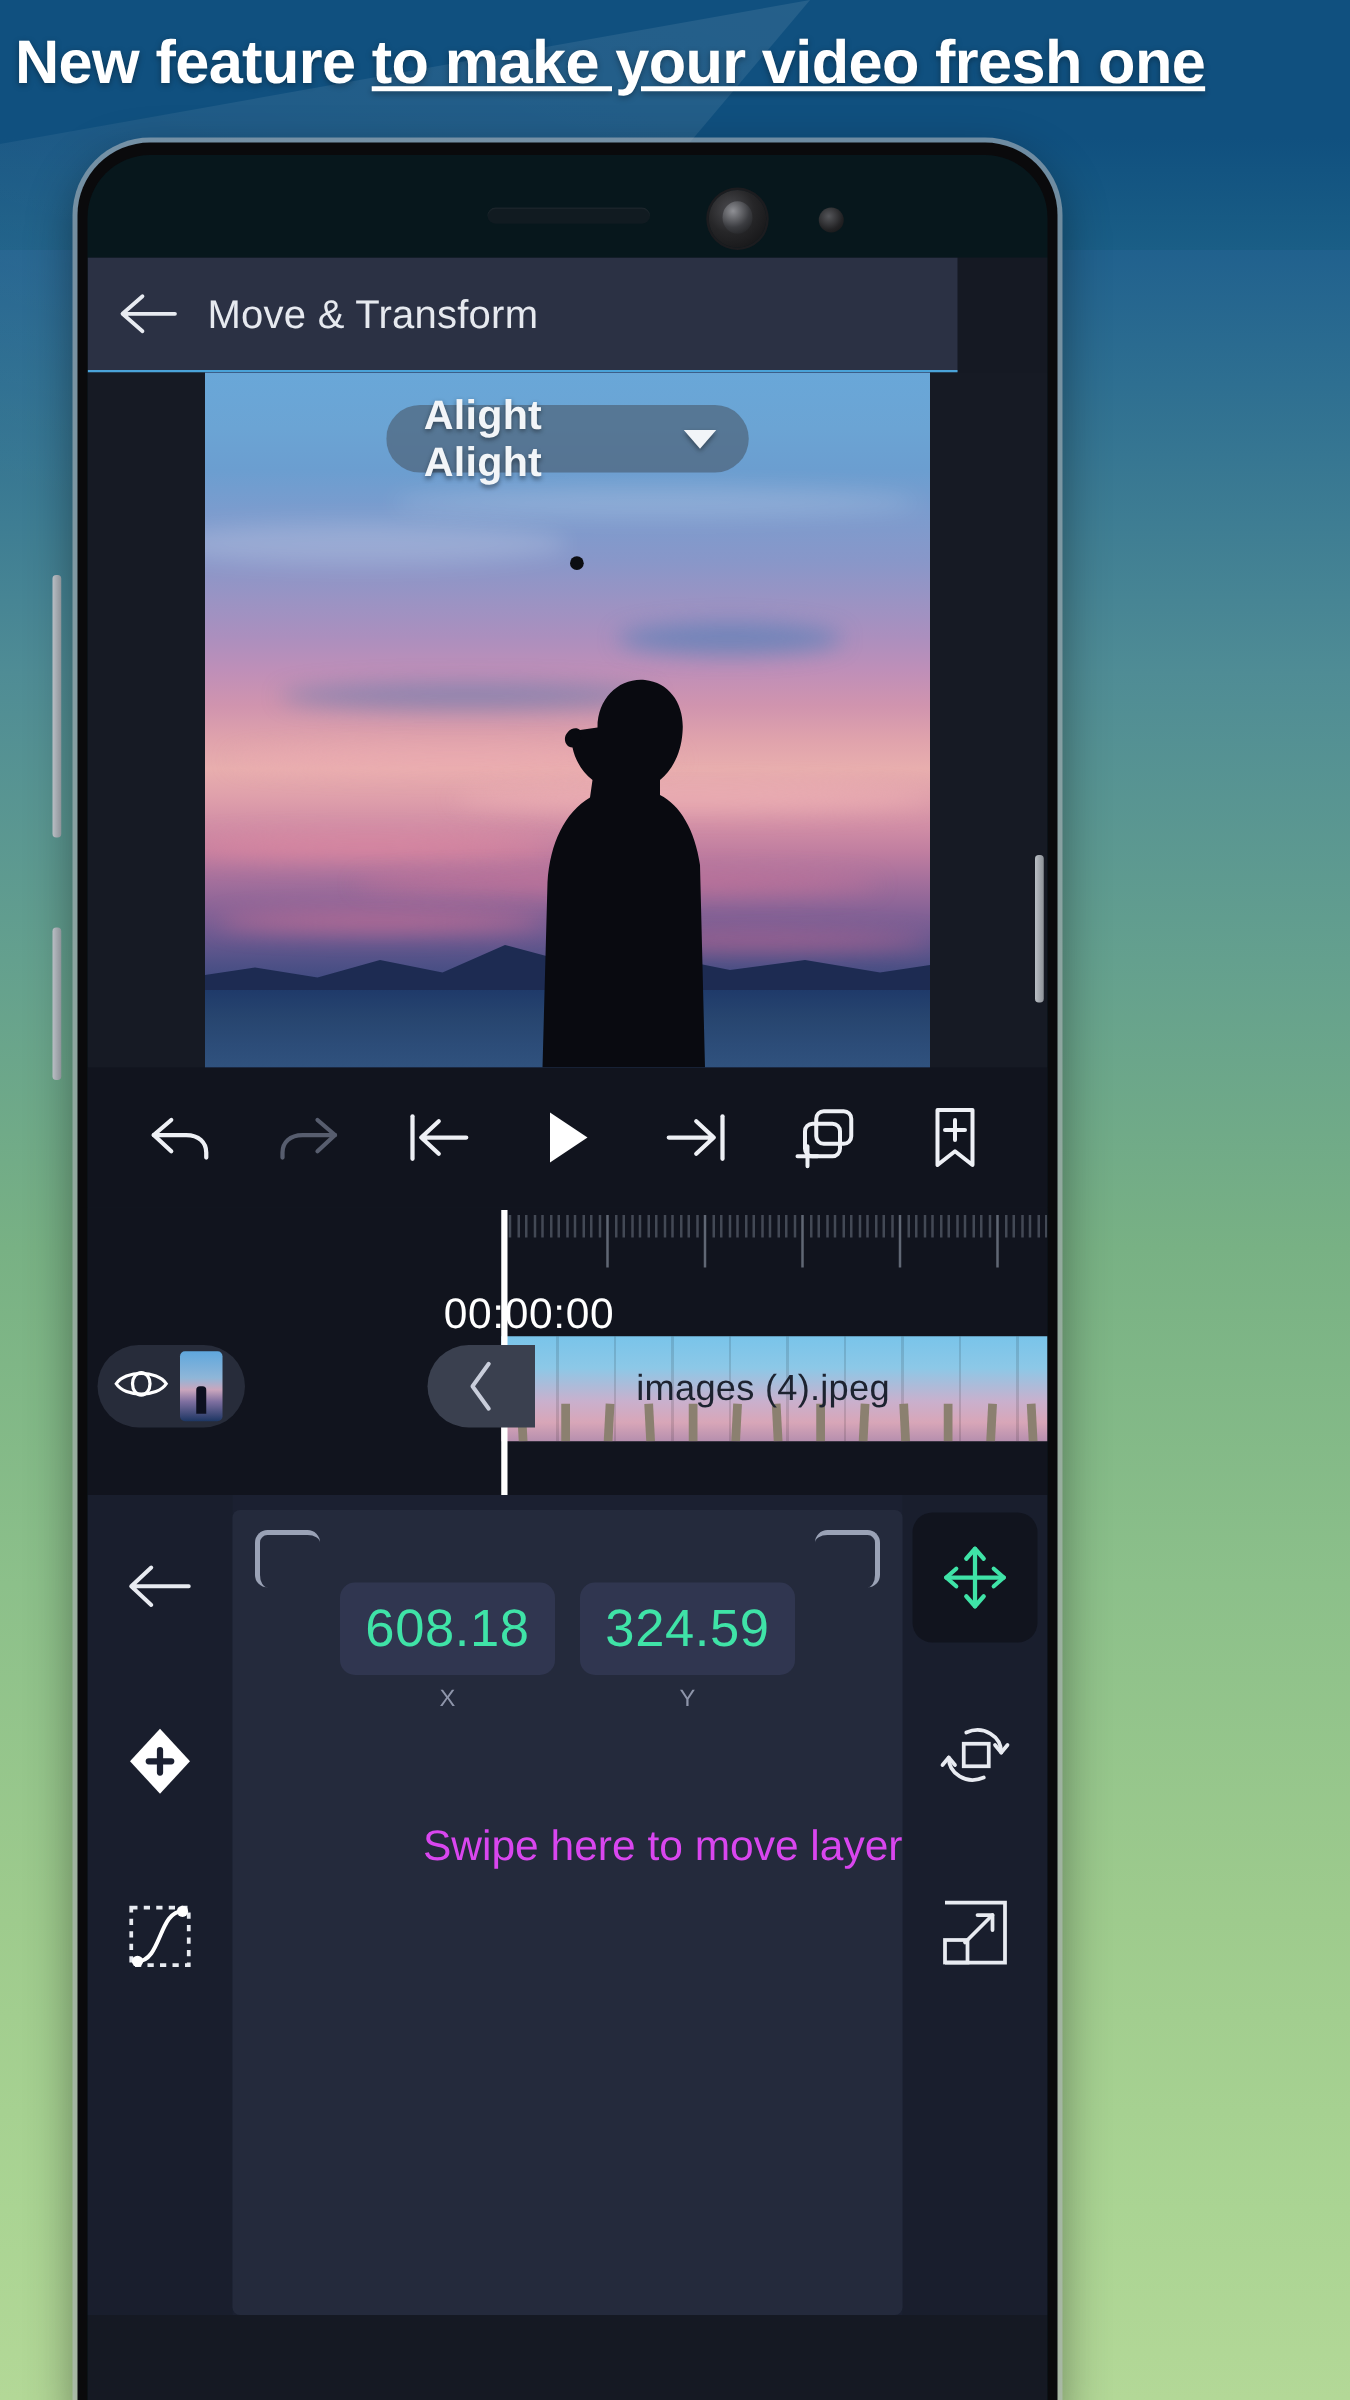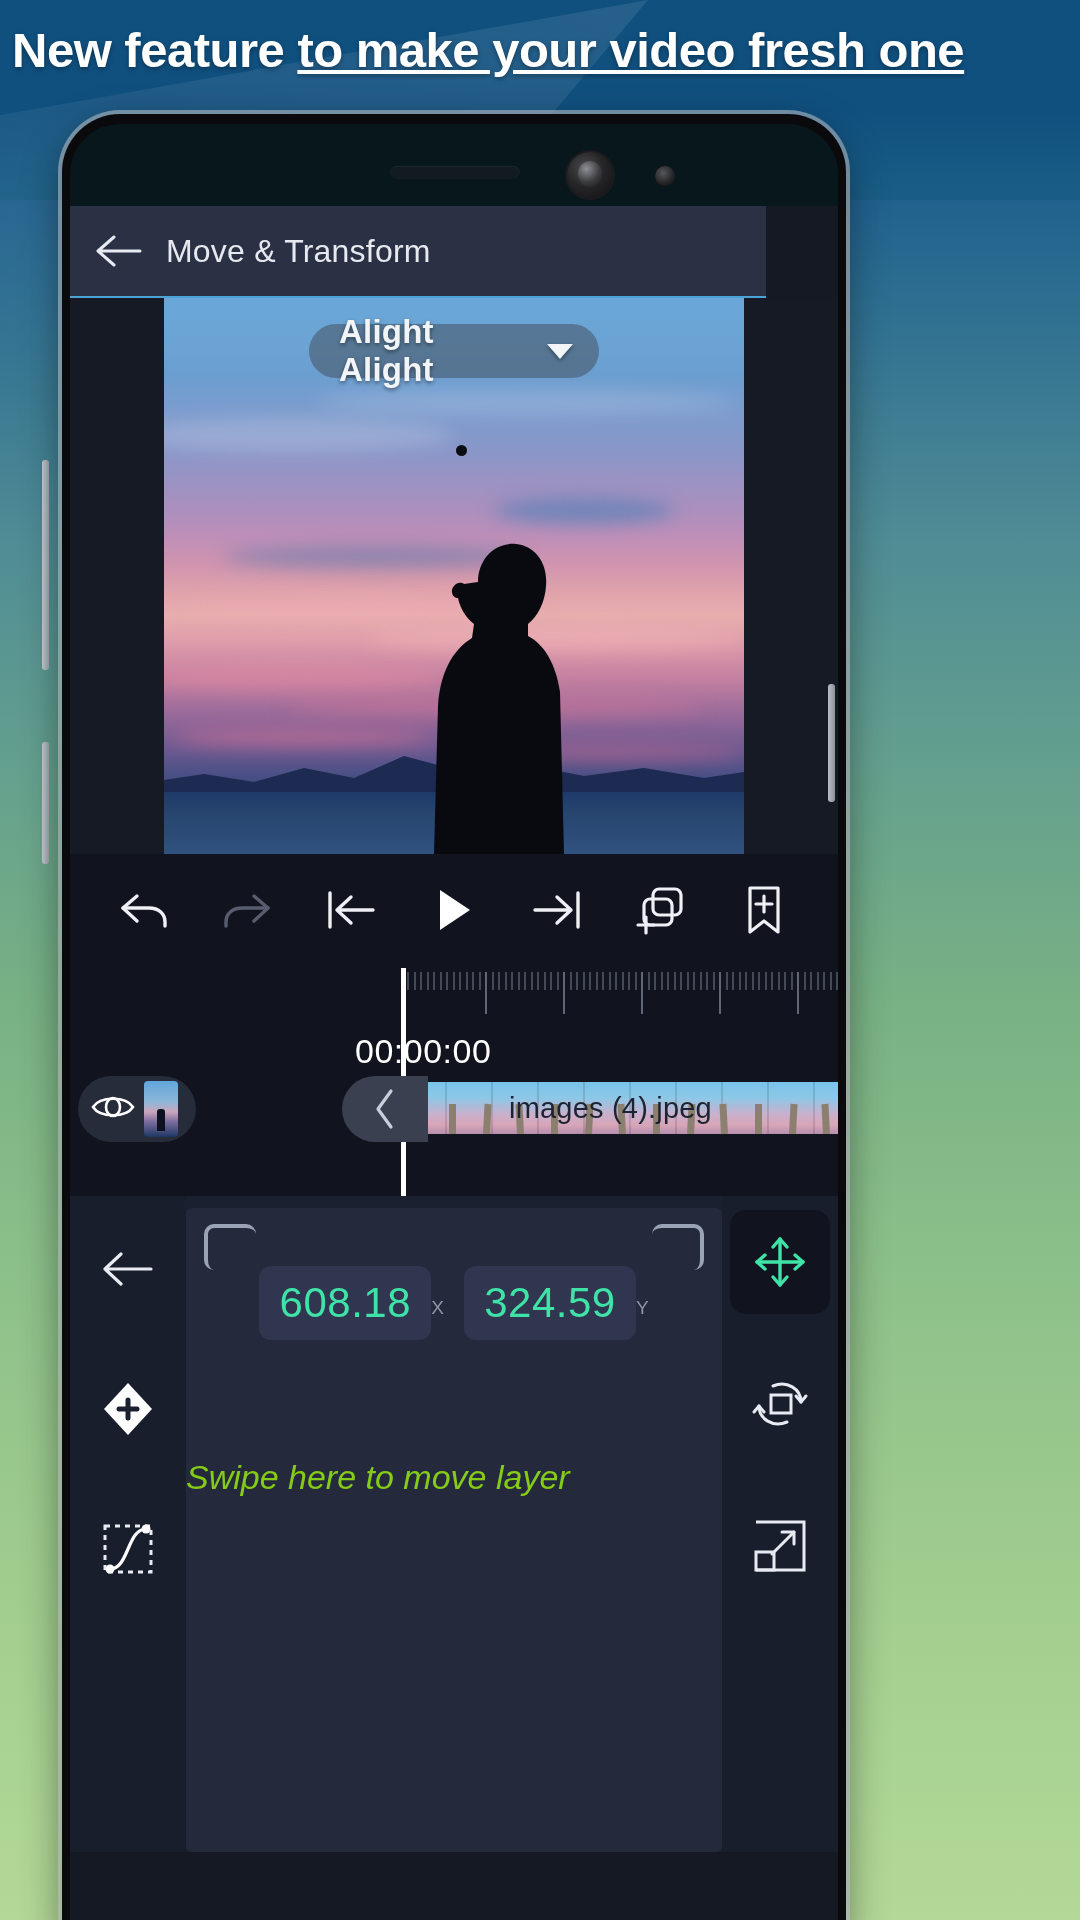--- a/index.html
+++ b/index.html
@@ -244,21 +244,21 @@
   #layer-thumb{
     width:34px;height:56px;border-radius:4px;overflow:hidden;
     background:linear-gradient(180deg,#5fa7dd 0%,#8fb6d8 38%,#caa6bd 55%,#7e6fa0 72%,#1d3663 100%);
     position:relative;
   }
   #layer-thumb::after{
     content:""; position:absolute; left:13px; bottom:6px;
     width:8px;height:22px;border-radius:3px 3px 0 0;background:#0d1020;
   }
   #clip{
-    position:absolute; left:331px; top:116px; right:-4px; height:52px;
+    position:absolute; left:331px; top:103px; right:-4px; height:84px;
     overflow:hidden;
     background:linear-gradient(180deg,#79c4ea 0%,#8cc8e7 30%,#c9b0cd 62%,#d8a6b8 82%,#b68fae 100%);
   }
   #clip .frames{
     position:absolute; inset:0;
     background: repeating-linear-gradient(90deg,
        rgba(255,255,255,0.0) 0px, rgba(255,255,255,0.0) 44px,
        rgba(0,0,0,0.12) 44px, rgba(0,0,0,0.12) 46px);
   }
   #clip .posts{ position:absolute; left:0; bottom:0; width:100%; height:30px; }
@@ -300,31 +300,31 @@
   .corner{
     position:absolute; width:52px; height:46px;
     border:4px solid #9aa2b6; border-radius:10px;
   }
   .corner.tl{ left:18px; top:16px; border-right:none; border-bottom:none; }
   .corner.tr{ right:18px; top:16px; border-left:none; border-bottom:none; }
   #value-row{
     position:absolute; left:0; right:0; top:58px;
     display:flex; justify-content:center; gap:20px;
   }
-  .value-col{ display:flex; flex-direction:row; align-items:center; }
+  .value-col{ display:flex; flex-direction:column; align-items:center; }
   .value-box{
     min-width:172px; height:74px; border-radius:12px;
     background:#303650;
     display:flex;align-items:center;justify-content:center;
     color:#3fe3a7; font-size:42px; letter-spacing:0.5px;
   }
   .value-label{ margin-top:9px; color:#8e95aa; font-size:19px; }
   #hint{
     position:absolute; left:0; right:0; top:250px;
-    text-align:left; color:#84cc16; font-size:34px;font-style:italic;
+    text-align:right; color:#d946ef; font-size:34px;
   }
   #right-rail{
     width:116px; height:100%;
     background:#191e2d;
     display:flex; flex-direction:column; align-items:center;
     padding-top:14px; gap:38px;
   }
   .rail-btn.active{
     background:#11141e; border-radius:16px;
     width:100px; height:104px;

